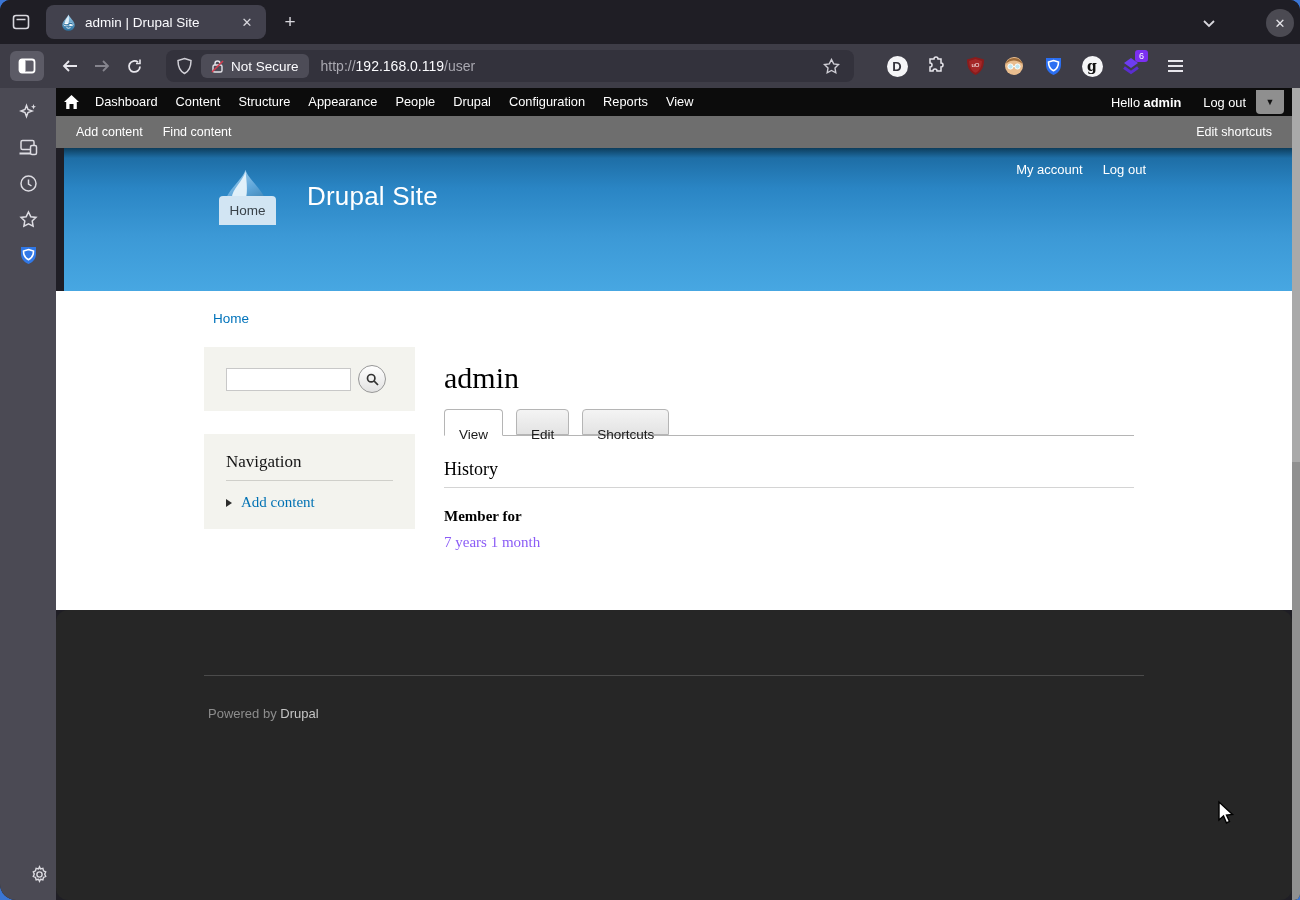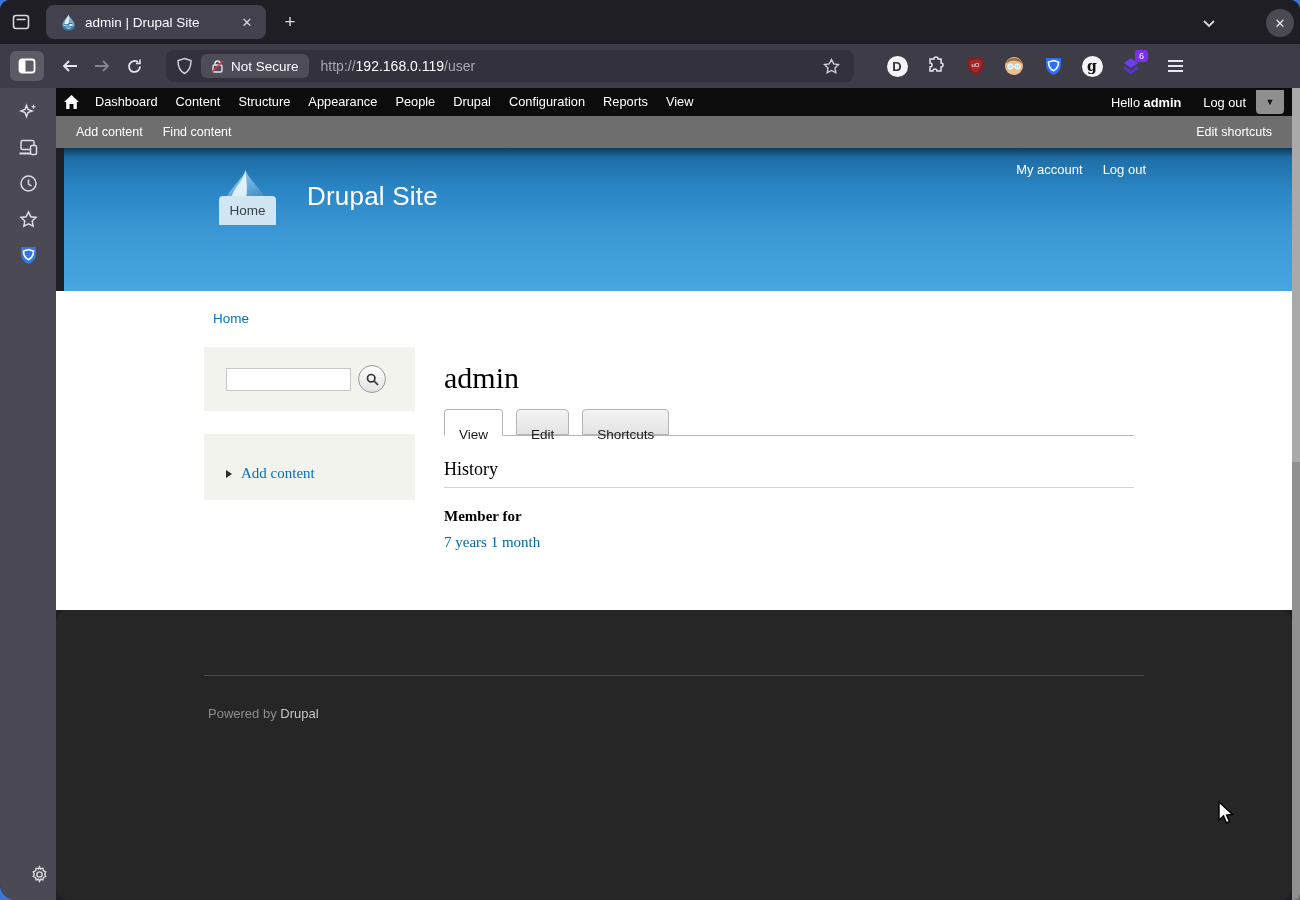--- a/index.html
+++ b/index.html
@@ -107,21 +107,21 @@
   .page-title { font-family:"Liberation Serif",serif; font-weight:normal; font-size:30px; color:#000;
                 margin-top:14px; }
   .tabs { margin-top:14px; border-bottom:1px solid #b5b5b5; display:flex; align-items:flex-end; height:27px; }
   .ctab { display:inline-block; padding:12px 14px; height:25px; line-height:25px; font-size:13.5px; color:#1a1a1a;
           background:linear-gradient(#f4f4f4,#e3e3e3); border:1px solid #b5b5b5; border-radius:4px 4px 0 0;
           margin-right:13px; }
   .ctab.active { background:#fff; height:27px; line-height:26px; border-bottom:1px solid #fff; margin-bottom:-1px; }
   .section-title { font-family:"Liberation Serif",serif; font-weight:normal; font-size:18px; color:#000; margin-top:23px; }
   .section-hr { border:none; border-top:1px solid #d4d4d4; margin-top:7px; }
   .member-label { font-family:"Liberation Serif",serif; font-size:15px; font-weight:bold; margin-top:20px; }
-  .member-value { font-family:"Liberation Serif",serif; font-size:15px; margin-top:9px; color:#0369a1; }
+  .member-value { font-family:"Liberation Serif",serif; font-size:15px; margin-top:9px; color:#8b5cf6; }
 
   
   .site-footer { height:290px; background:#262626;border-radius:12px; }
   .footer-hr { border:none; border-top:1px solid #4b4b4b; margin:0; position:relative; top:65px; }
   .powered { position:relative; top:95px; padding-left:4px; font-size:13px; color:#8d8d8d; }
   .powered a { color:#c4c4c4; text-decoration:none; }
 
   .scrollbar { width:8px; background:#909090; flex:none; position:relative; }
   .scroll-thumb { position:absolute; top:0; left:0; width:8px; height:46%; background:#a9a9a9; }
 
@@ -375,20 +375,21 @@
                   <input class="search-input" type="text" style="">
                   <button class="search-btn">
                     <svg width="13" height="13" viewBox="0 0 13 13" fill="none" stroke="#333" stroke-width="1.7">
                       <circle cx="5.2" cy="5.2" r="3.7"></circle>
                         <path d="M8.2 8.2 L12 12"></path>
                       </svg>
                   </button>
                 </div>
               </div>
               <div class="block">
+                <h2 class="block-title">Navigation</h2>
                 <div class="nav-list">
                   <span class="tri"></span>
                   <a href="#">Add content</a>
                 </div>
               </div>
             </div>
             <div class="maincol">
               <h1 class="page-title">admin</h1>
               <div class="tabs">
                 <span class="ctab active">View</span>

